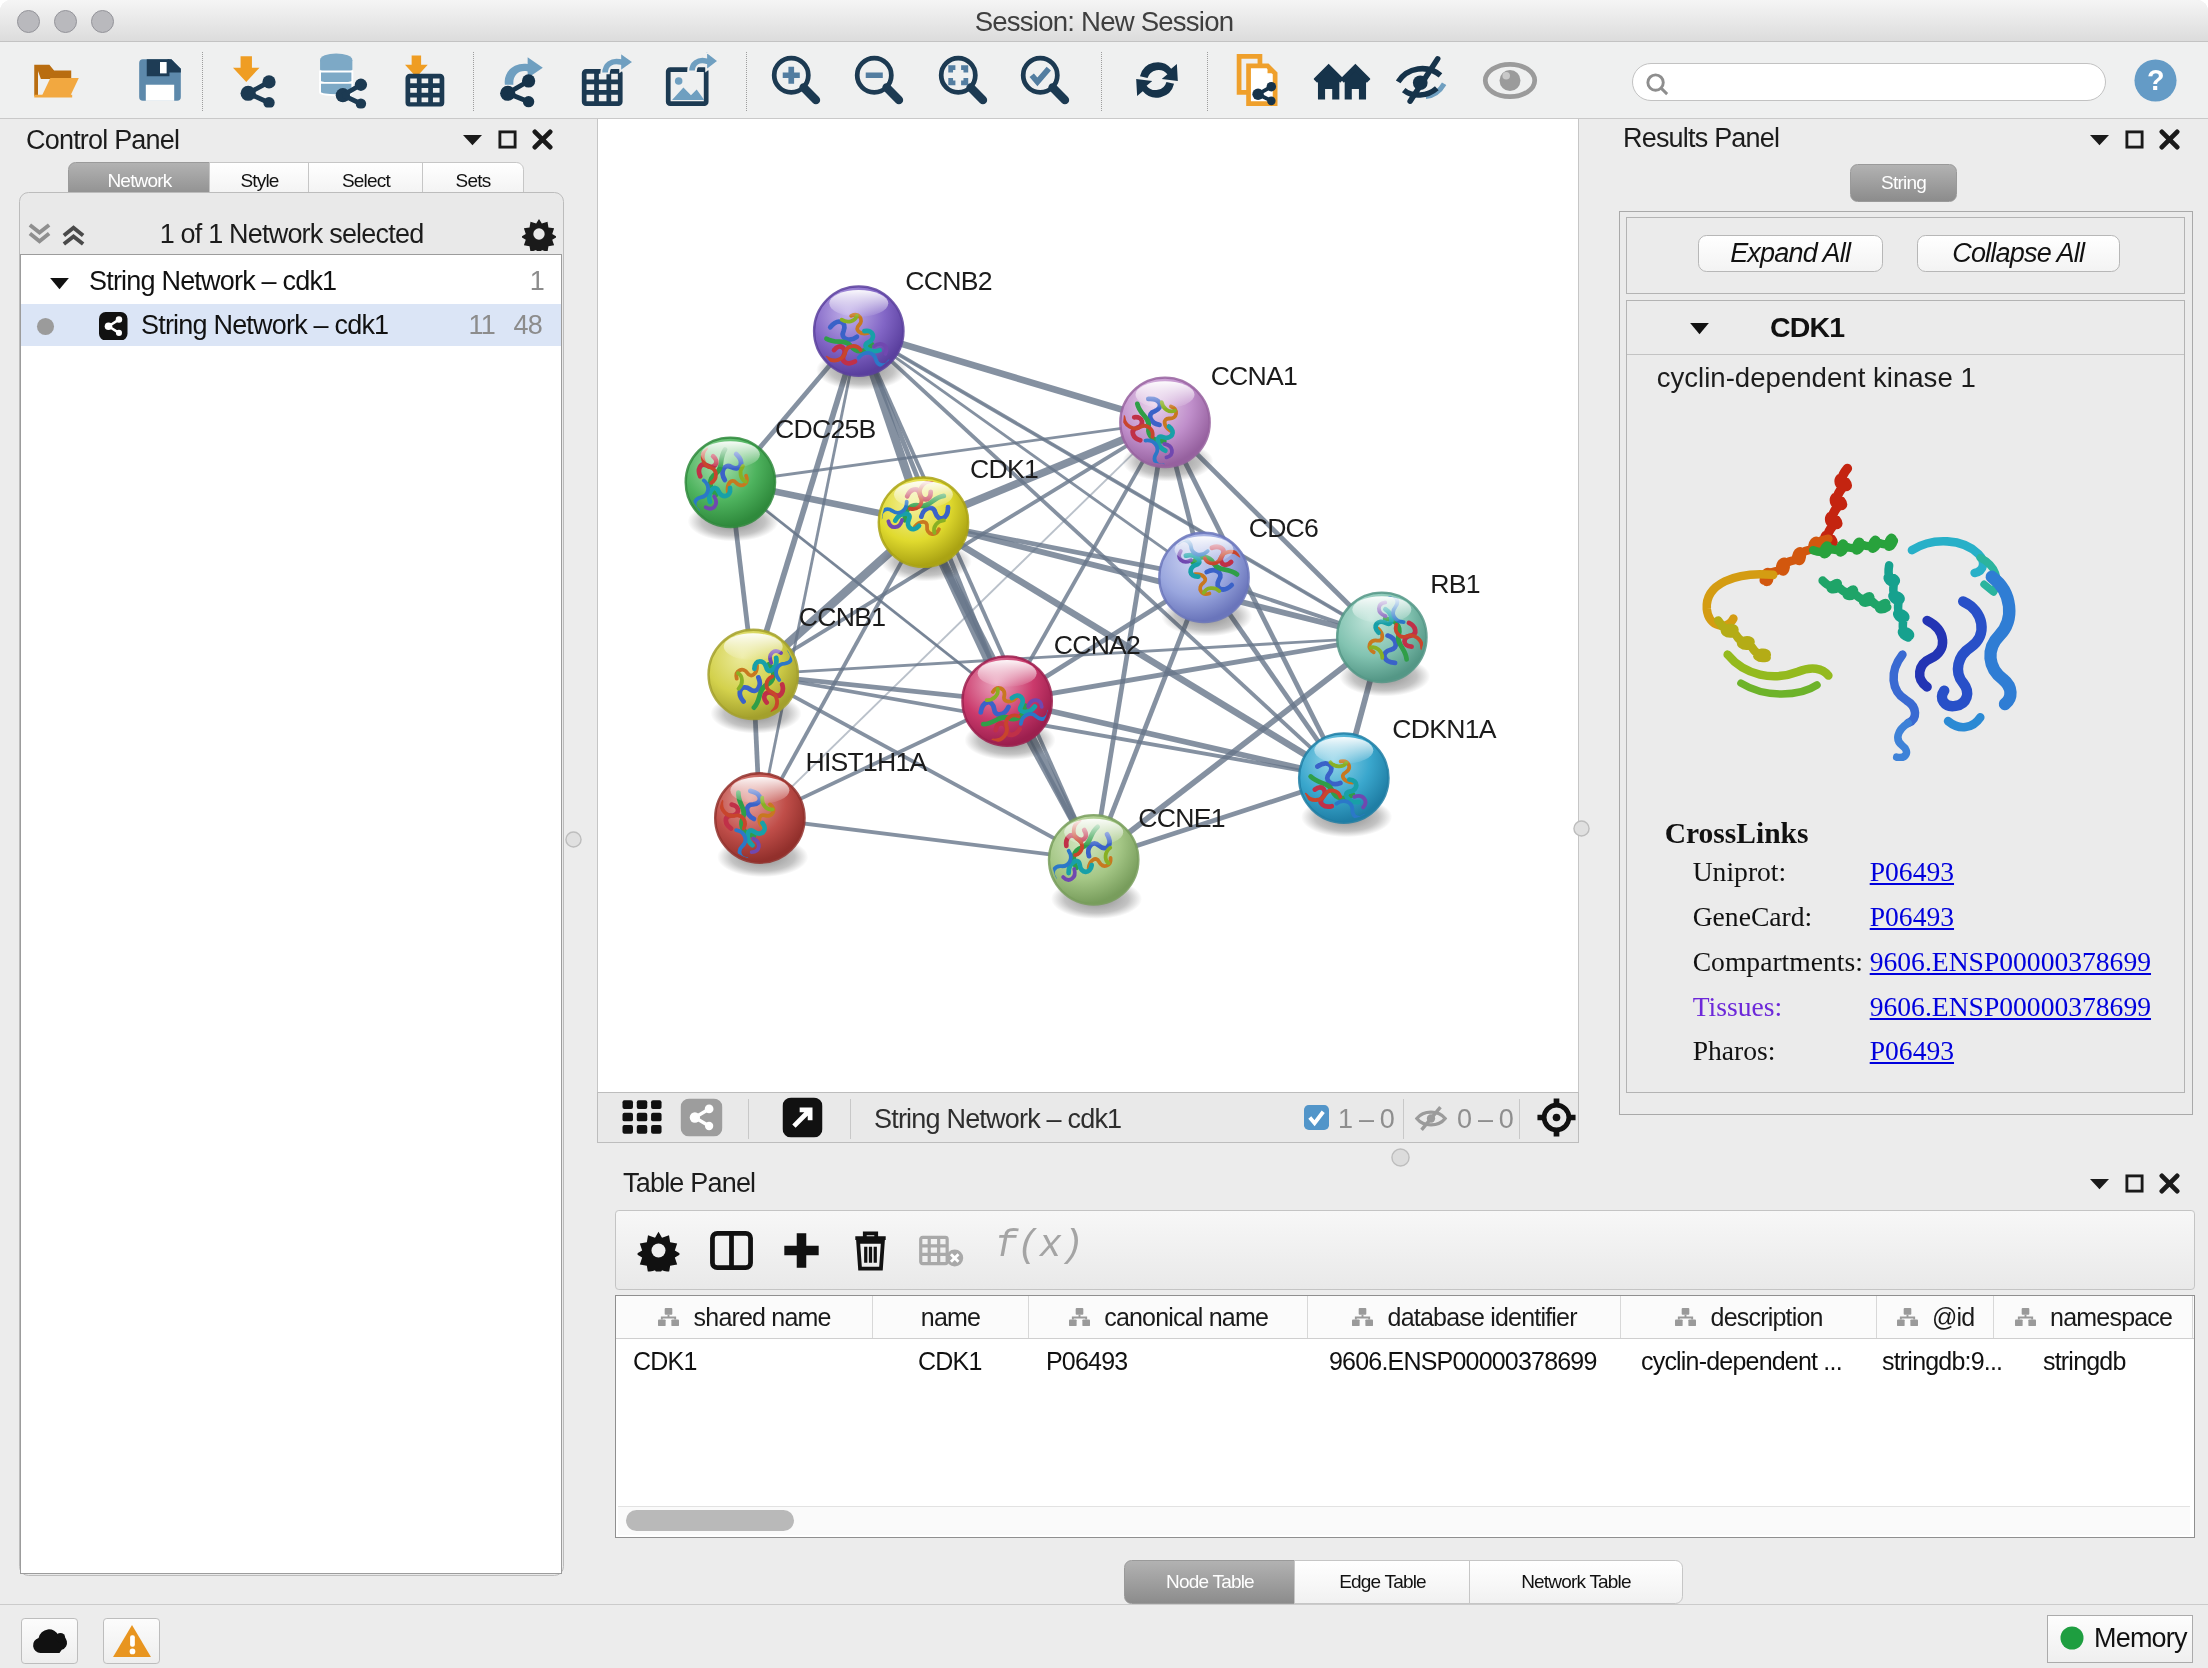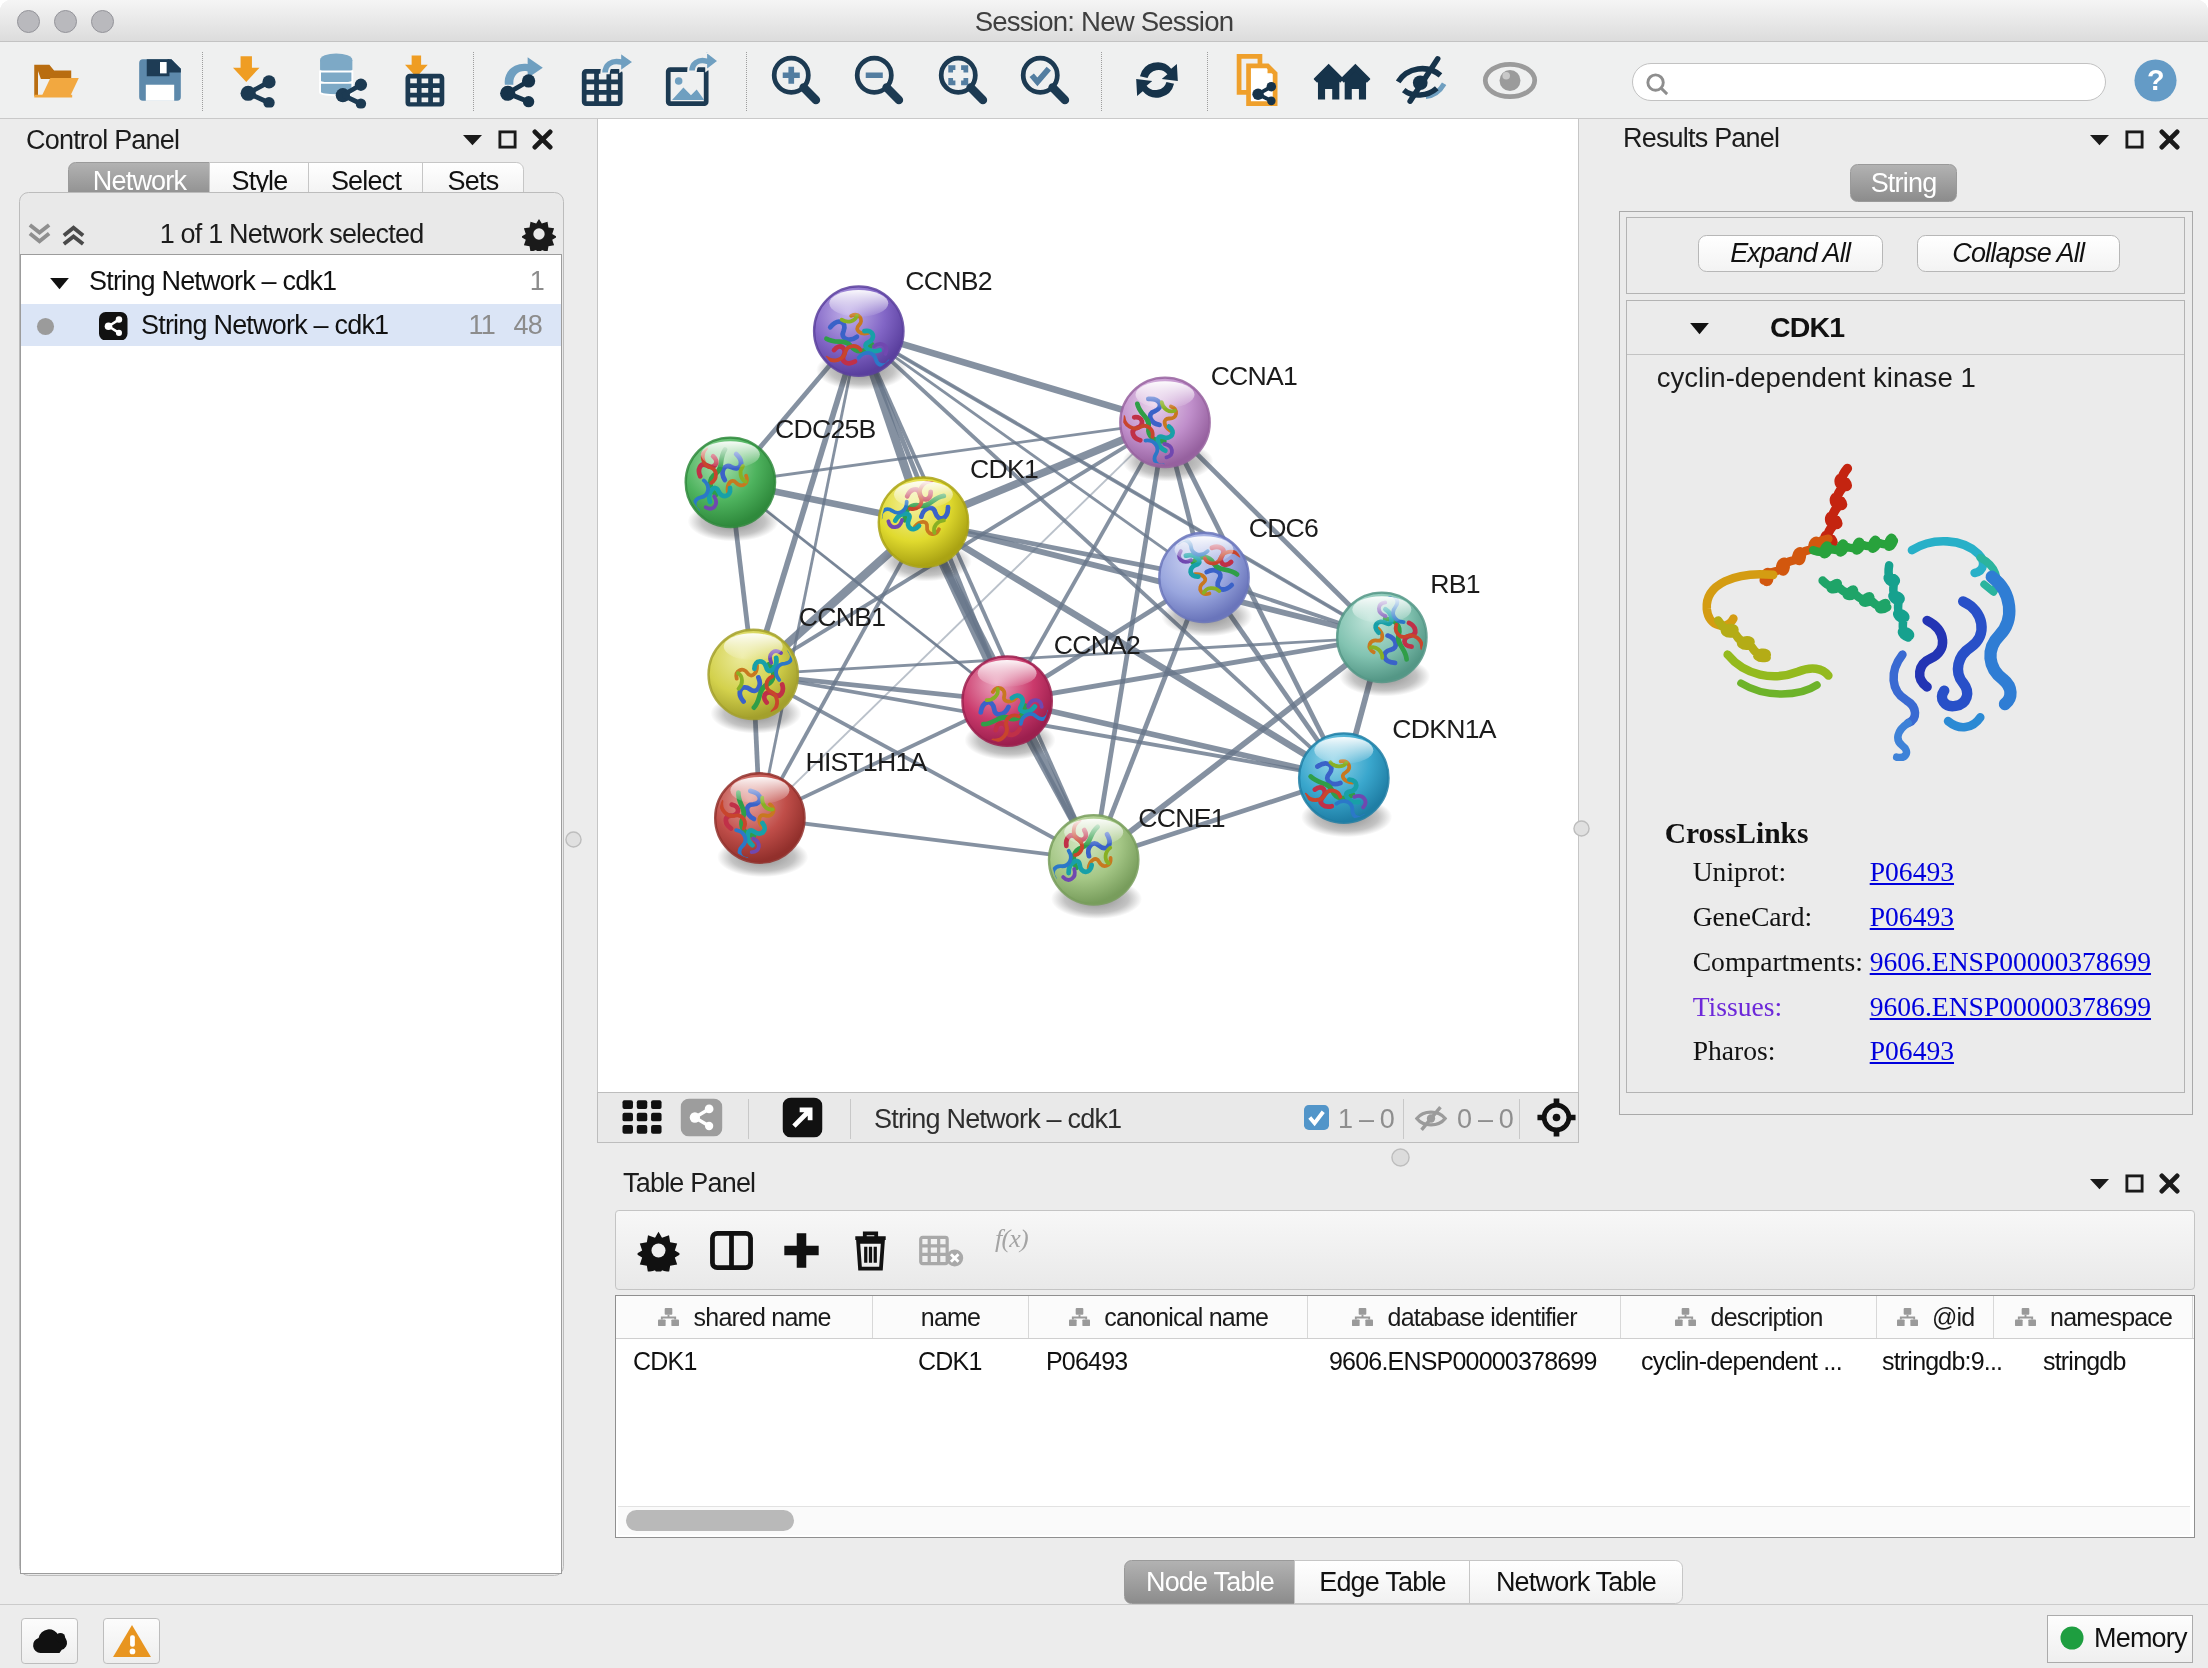--- a/index.html
+++ b/index.html
@@ -24,21 +24,21 @@
     display:flex;align-items:center;justify-content:center;}
   .tsep{position:absolute;top:9.5px;height:59px;width:0;border-left:1.9px dotted #9d9d9d;}
   #search-box{position:absolute;left:1632px;top:21px;width:474px;height:38px;box-sizing:border-box;
     background:#fff;border:1.9px solid #c2c2c2;border-radius:19px;}
   #search-box svg{position:absolute;left:11.4px;top:6.7px;}
 
   
   .pHead{font-size:27px;color:#1c1c1c;}
   .phIcons{position:absolute;display:flex;align-items:center;gap:15px;}
   .tab{position:absolute;box-sizing:border-box;height:38px;line-height:36px;text-align:center;
-    font-size:27px;background:linear-gradient(#ffffff,#f1f1f1);border:1.9px solid #c6c6c6;color:#111;}
+    font-size:19px;background:linear-gradient(#ffffff,#f1f1f1);border:1.9px solid #c6c6c6;color:#111;}
   .tab.sel{background:linear-gradient(#b2b2b2,#8c8c8c);color:#fff;border-color:#9a9a9a;}
 
   
   #cp-box{position:absolute;left:19px;top:192px;width:545px;height:1384px;box-sizing:border-box;
     background:#e9e9e9;border:1.9px solid #bcbcbc;border-radius:9.5px;}
   #cp-netsel{position:absolute;left:21px;top:214px;width:541px;height:40px;}
   #cp-tree{position:absolute;left:20px;top:254px;width:542px;height:1320px;box-sizing:border-box;
     background:#fff;border:1.9px solid #9c9c9c;}
   .trow{position:absolute;left:0;width:100%;height:42px;font-size:27px;color:#111;}
   .tnum{position:absolute;font-size:27px;color:#8c8c8c;}
@@ -808,21 +808,21 @@
       <div class="tbtn" style="left:325px;top:50%">
           <svg width="46" height="34" viewBox="0 0 48 36">
         <g stroke="#a9a9a9" stroke-width="3.4" fill="none">
               <rect x="2" y="4" width="28" height="28" rx="2"></rect>
               <path d="M2 13 h28 M2 22 h28 M11 4 v28 M21 4 v28"></path>
             </g>
         <circle cx="38" cy="26" r="9" fill="#a9a9a9"></circle>
             <path d="M34 22 l8 8 M42 22 l-8 8" stroke="#fff" stroke-width="3"></path>
           </svg>
         </div>
-      <div class="abs" style="left:379px;top:13.3px;font-family:Liberation Serif, serif;font-style:italic;font-size:26px;color:#a4a4a4">f(x)</div>
+      <div class="abs" style="left:379px;top:13.3px;font-family:Liberation Mono, monospace;font-style:italic;font-size:38px;color:#a4a4a4">f(x)</div>
     </div>
     <div id="tp-table">
       <div id="tp-header">
           <div class="thcell" style="width: 257px;">
             <svg width="23" height="21" viewBox="0 0 24 22">
               <g fill="#9a9a9a">
                 <rect x="8" y="1" width="8" height="7" rx="1"></rect>
                 <rect x="1" y="13" width="8" height="7" rx="1"></rect>
                 <rect x="15" y="13" width="8" height="7" rx="1"></rect>
                 <path d="M12 8 v3 M5 13 v-2 h14 v2" stroke="#9a9a9a" stroke-width="2" fill="none"></path>

